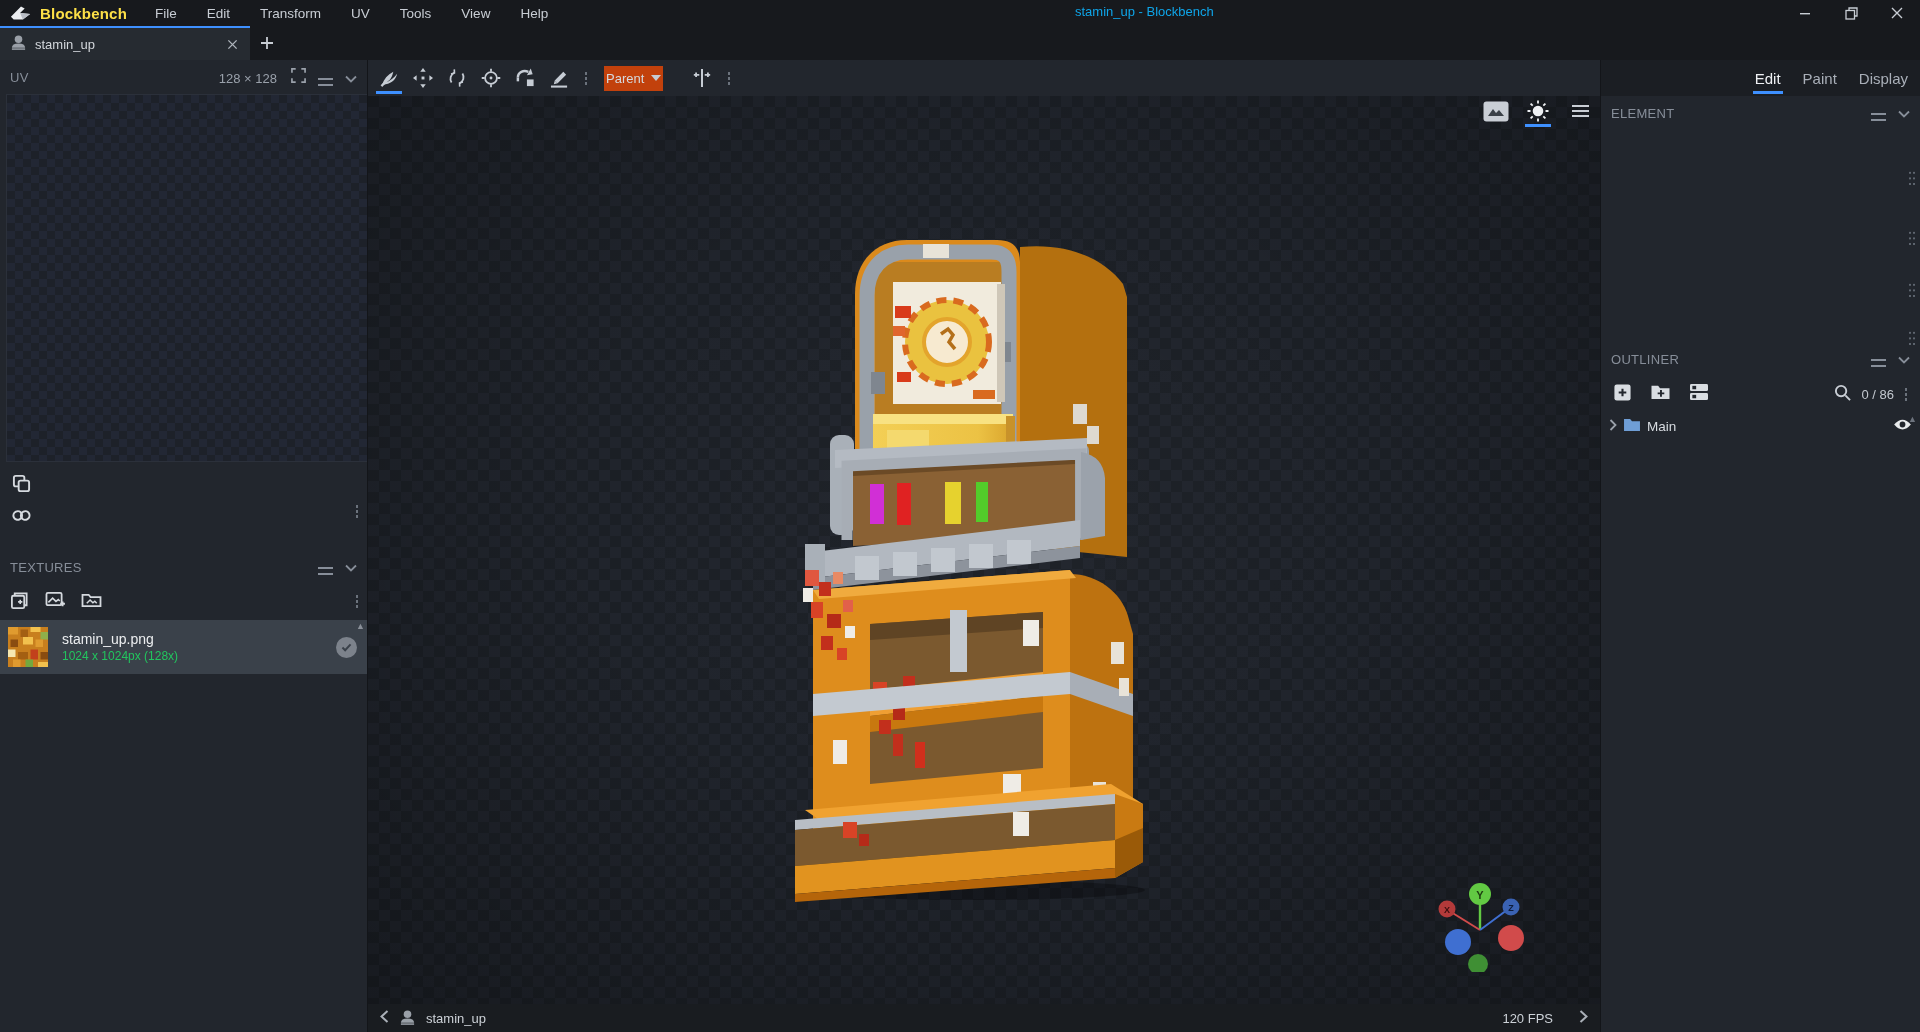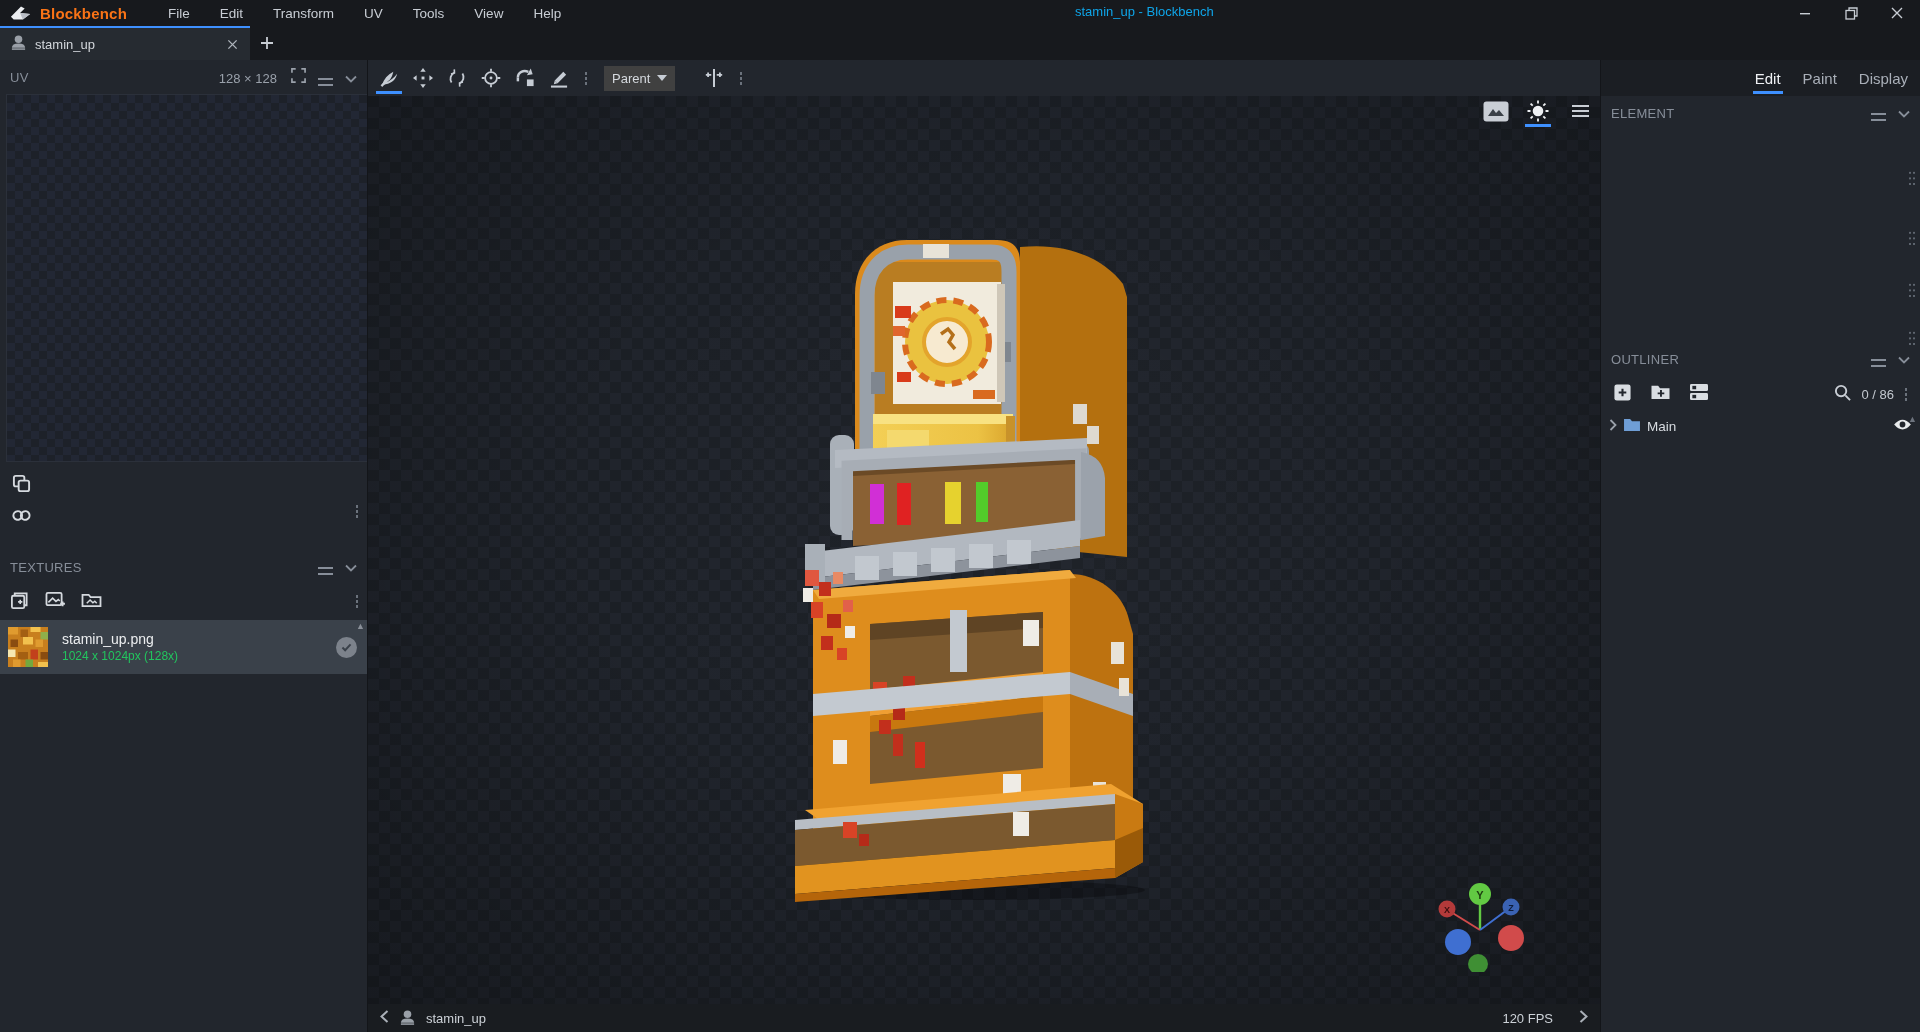--- a/index.html
+++ b/index.html
@@ -2,21 +2,21 @@
 <html style="--accent: #3e90ff;"><head>
 <meta charset="utf-8">
 <style>
   html,body{margin:0;padding:0;background:#101113;}
   *{box-sizing:border-box;font-family:"Liberation Sans",sans-serif;-webkit-font-smoothing:antialiased;}
   .app{position:relative;width:1920px;height:1032px;background:#17191d;color:#c8cdd4;overflow:hidden;}
 
   
   .titlebar{position:relative;height:26px;display:flex;align-items:center;background:#17191d;}
   .logo{margin:0 8px 0 10px;display:flex;align-items:center;}
-  .appname{font-size:15px;font-weight:bold;color:#f97316;margin-right:41px;letter-spacing:.2px;}
+  .appname{font-size:15px;font-weight:bold;color:#fde047;margin-right:28px;letter-spacing:.2px;}
   .menus{display:flex;gap:30px;font-size:13.5px;color:#c8cdd4;}
   .menus span{cursor:default;}
   .wintitle{position:absolute;left:1075px;top:4px;font-size:13px;color:#0ea5e9;}
   .winbtns{position:absolute;right:0;top:0;height:26px;display:flex;}
   .winbtn{width:46px;height:26px;display:flex;align-items:center;justify-content:center;color:#c8cdd4;}
 
   
   .tabbar{height:34px;display:flex;background:#17191d;align-items:stretch;}
   .tab{width:250px;display:flex;align-items:center;background:#262b31;border-top:2px solid var(--accent);padding:0 8px 0 10px;gap:8px;}
   .tab-label{flex:1;font-size:13px;color:#d3d7dc;}
@@ -59,21 +59,21 @@
   .tex-meta{font-size:12px;color:#22c55e;line-height:16px;}
   .tex-check{margin-left:auto;width:21px;height:21px;border-radius:50%;background:#7c828b;display:flex;align-items:center;justify-content:center;}
   .tex-scroll{position:absolute;right:2px;top:2px;color:#8a9099;font-size:9px;line-height:9px;}
   .left-fill{flex:1;}
 
   
   .main-toolbar{height:36px;background:#22262d;display:flex;align-items:center;padding:0 6px;gap:4px;}
   .toolbtn{width:30px;height:30px;display:flex;align-items:center;justify-content:center;color:#c6ccd4;position:relative;}
   .toolbtn.active::after{content:"";position:absolute;left:2px;right:2px;bottom:-1px;height:3px;background:var(--accent);}
   .tb-dots{margin:0 6px;}
-  .dropdown{height:25px;background:#404040;color:#d5d9de;font-size:13px;display:flex;align-items:center;gap:7px;padding:0 8px;margin:0 6px;}
+  .dropdown{height:25px;background:#c2410c;color:#d5d9de;font-size:13px;display:flex;align-items:center;gap:7px;padding:0 2px;margin:0 6px;}
   .caret-down{width:0;height:0;border-left:5px solid transparent;border-right:5px solid transparent;border-top:6px solid #c6ccd4;}
 
   
   .viewport{flex:1;position:relative;overflow:hidden;
     background-color:#1b1f25;
     background-image:linear-gradient(45deg,#20242c 25%,transparent 25%,transparent 75%,#20242c 75%),
                      linear-gradient(45deg,#20242c 25%,transparent 25%,transparent 75%,#20242c 75%);
     background-position:0 0,11px 11px;background-size:22px 22px;}
   .viewport::after{content:"";position:absolute;inset:0;background:radial-gradient(ellipse at 50% 45%,rgba(255,255,255,0.02) 0%,rgba(0,0,0,0) 45%,rgba(0,0,0,0.28) 100%);pointer-events:none;}
   .vp-tr{position:absolute;top:-2px;right:6px;display:flex;align-items:center;gap:14px;height:34px;z-index:3;}

